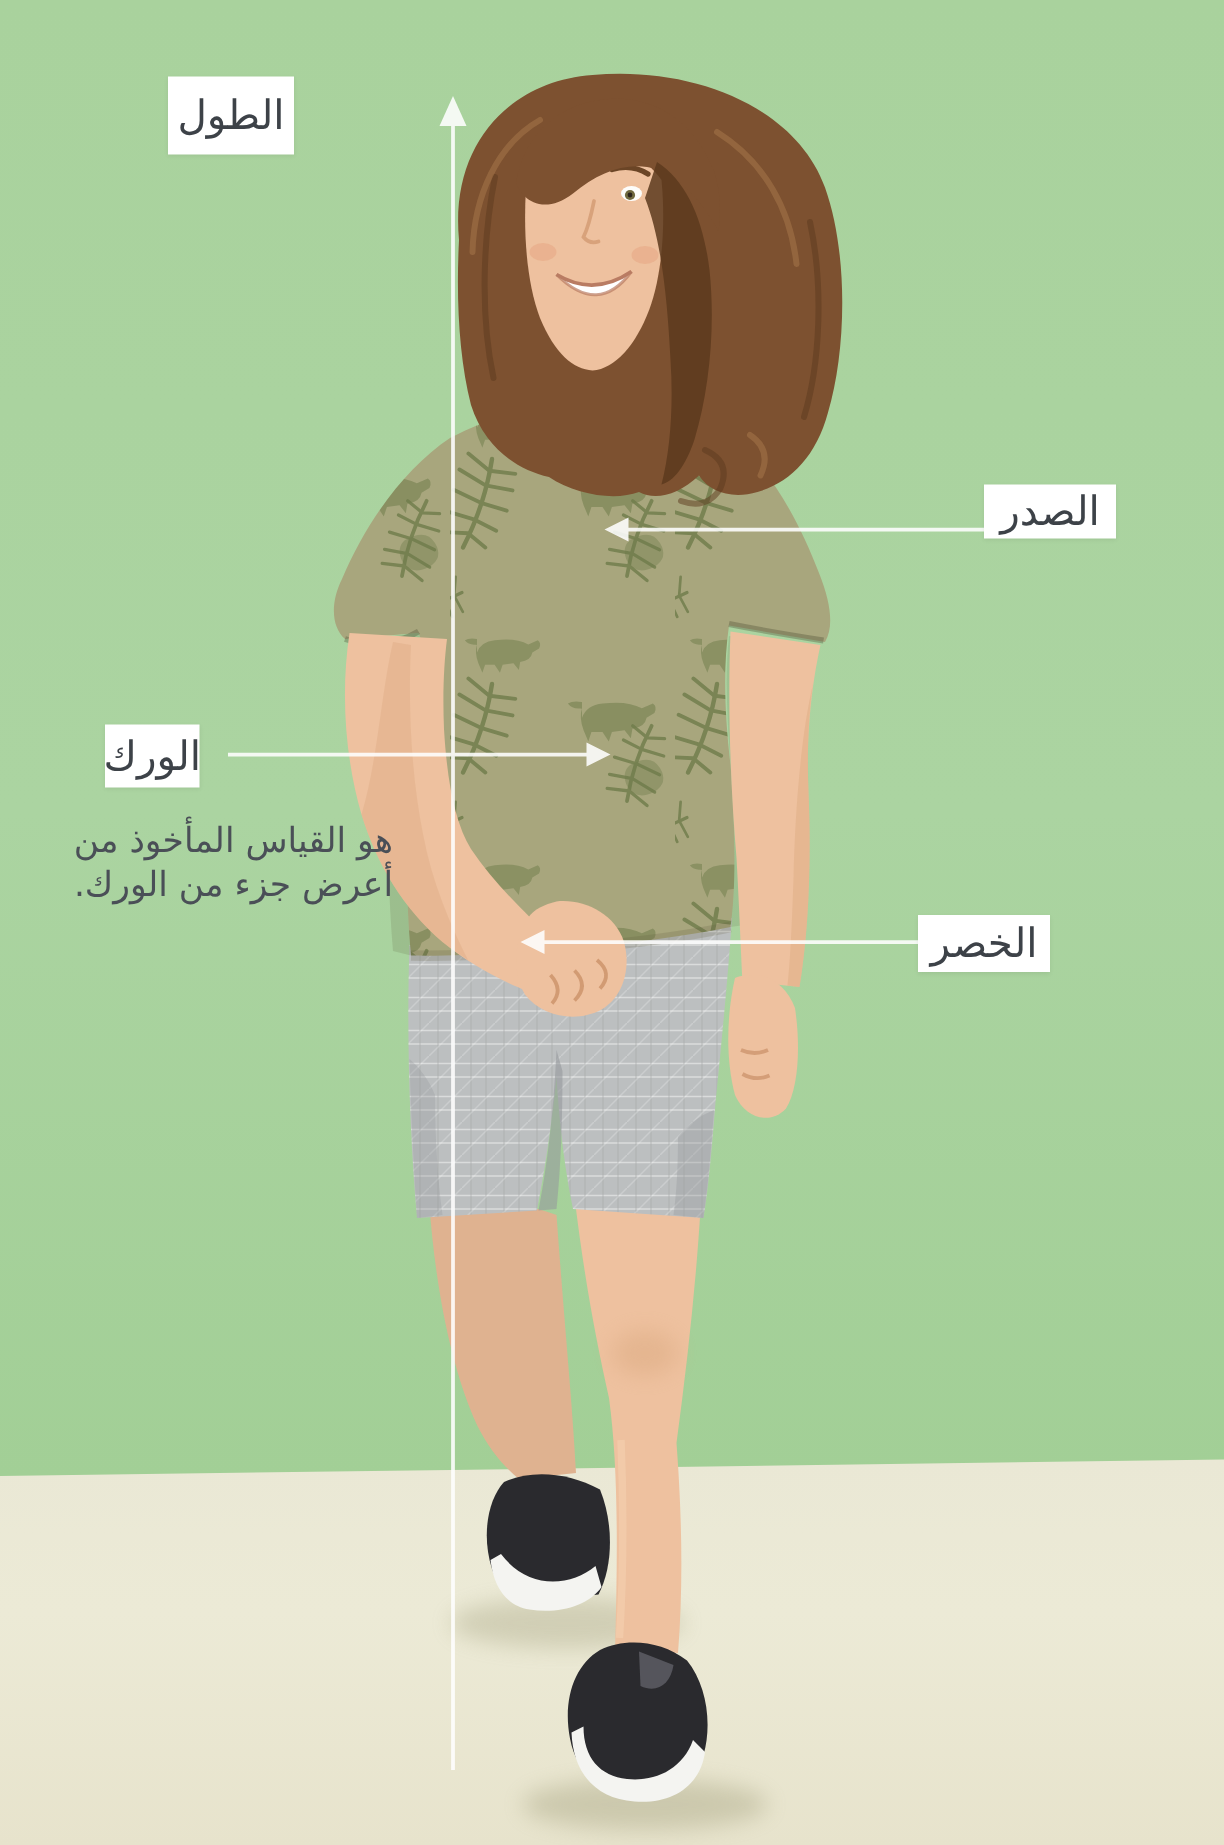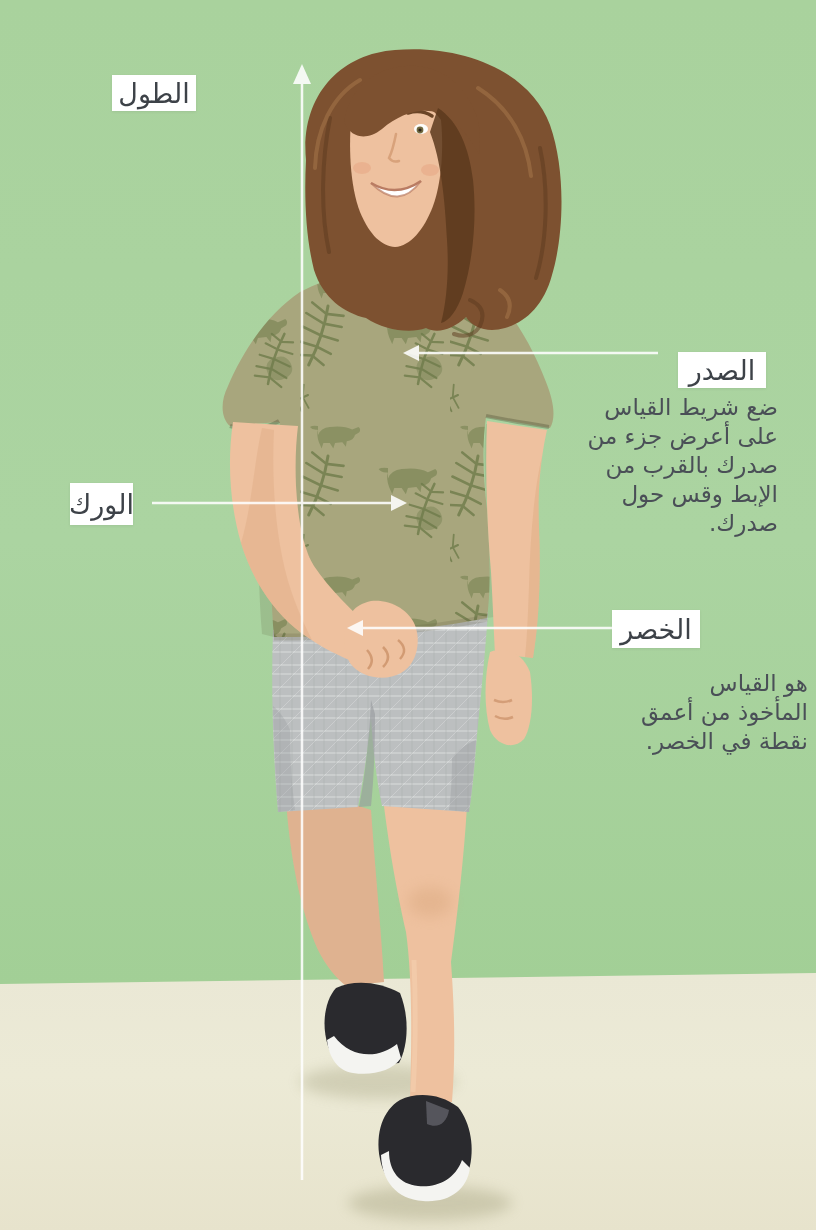--- a/index.html
+++ b/index.html
@@ -8,22 +8,22 @@
     font-family:"DejaVu Sans",sans-serif;
   }
   .stage svg{position:absolute;left:0;top:0;}
   .ann-label{
     position:absolute;z-index:3;
     background:var(--label_bg);color:var(--label_text);
     font-size:27px;line-height:1;direction:rtl;
     display:flex;align-items:center;justify-content:center;
     box-shadow:0 1px 3px rgba(0,0,0,.07);
   }
-  #height-label{left:112px;top:51px;width:84px;height:36px;margin-top:24px;}
-  #chest-label{left:656px;top:352px;width:88px;height:36px;margin-left:22px;}
+  #height-label{left:112px;top:51px;width:84px;height:52px;}
+  #chest-label{left:656px;top:323px;width:88px;height:36px;}
   #hip-label{left:70px;top:483px;width:63px;height:42px;}
   #waist-label{left:612px;top:610px;width:88px;height:38px;}
   .ann-desc{
     position:absolute;z-index:3;direction:rtl;text-align:right;
     color:var(--body_text);font-size:23px;line-height:29px;
     white-space:pre-line;
   }
   #height-desc{left:0;top:104px;width:295px;}
   #chest-desc{left:558px;top:393px;width:220px;}
   #hip-desc{left:0;top:547px;width:262px;}
@@ -183,25 +183,19 @@
       <g>
         <line x1="356" y1="628" x2="630" y2="628" style="stroke:var(--line)"></line>
         <polygon points="347,628 363,620 363,636" style="fill:var(--line)" stroke="none"></polygon>
       </g>
     </g>
   </svg>
 
   <div class="ann-label" id="height-label">الطول</div>
 
   <div class="ann-label" id="chest-label">الصدر</div>
-  <div class="ann-desc" id="chest-desc">ضع شريط القياس
-على أعرض جزء من
-صدرك بالقرب من
-الإبط وقس حول
-صدرك.</div>
 
   <div class="ann-label" id="hip-label">الورك</div>
+  <div class="ann-desc" id="hip-desc">هو القياس المأخوذ من
+أعرض جزء من الورك.</div>
 
   <div class="ann-label" id="waist-label">الخصر</div>
-  <div class="ann-desc" id="waist-desc">هو القياس
-المأخوذ من أعمق
-نقطة في الخصر.</div>
 </div>
 
 </body></html>

